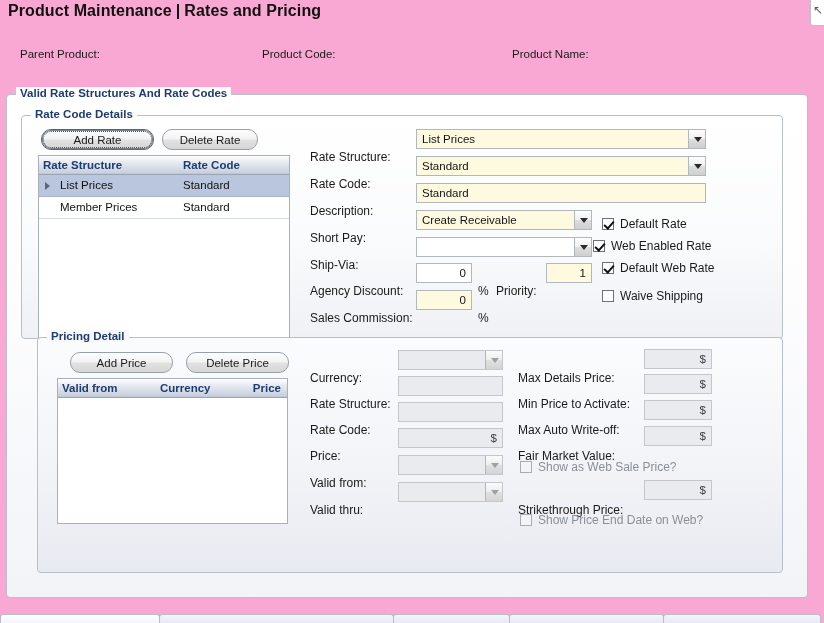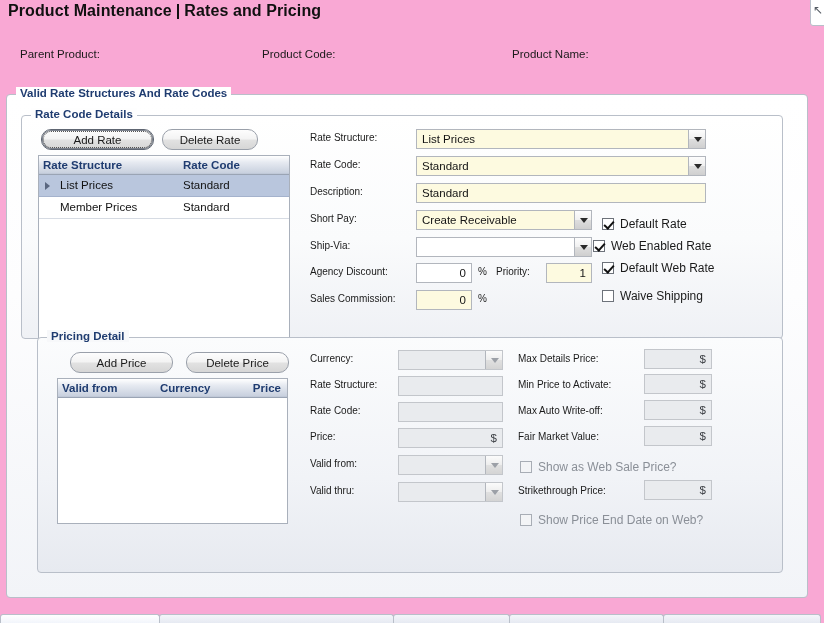--- a/index.html
+++ b/index.html
@@ -148,23 +148,24 @@
     position: absolute;
     left: 6px; top: 7px;
     border-left: 5px solid #5a6780;
     border-top: 4px solid transparent;
     border-bottom: 4px solid transparent;
   }
 
   
   .f-label {
     position: absolute;
-    font-size: 10px;
+    font-size: 12px;
     color: #1a1a1a;
     white-space: nowrap;
+    margin-top: 18px;
   }
   .field {
     position: absolute;
     box-sizing: border-box;
     height: 20px;
     border: 1px solid #b2b6bd;
     background: #fdfae0;
     font-size: 11.5px;
     color: #141414;
     line-height: 18px;

